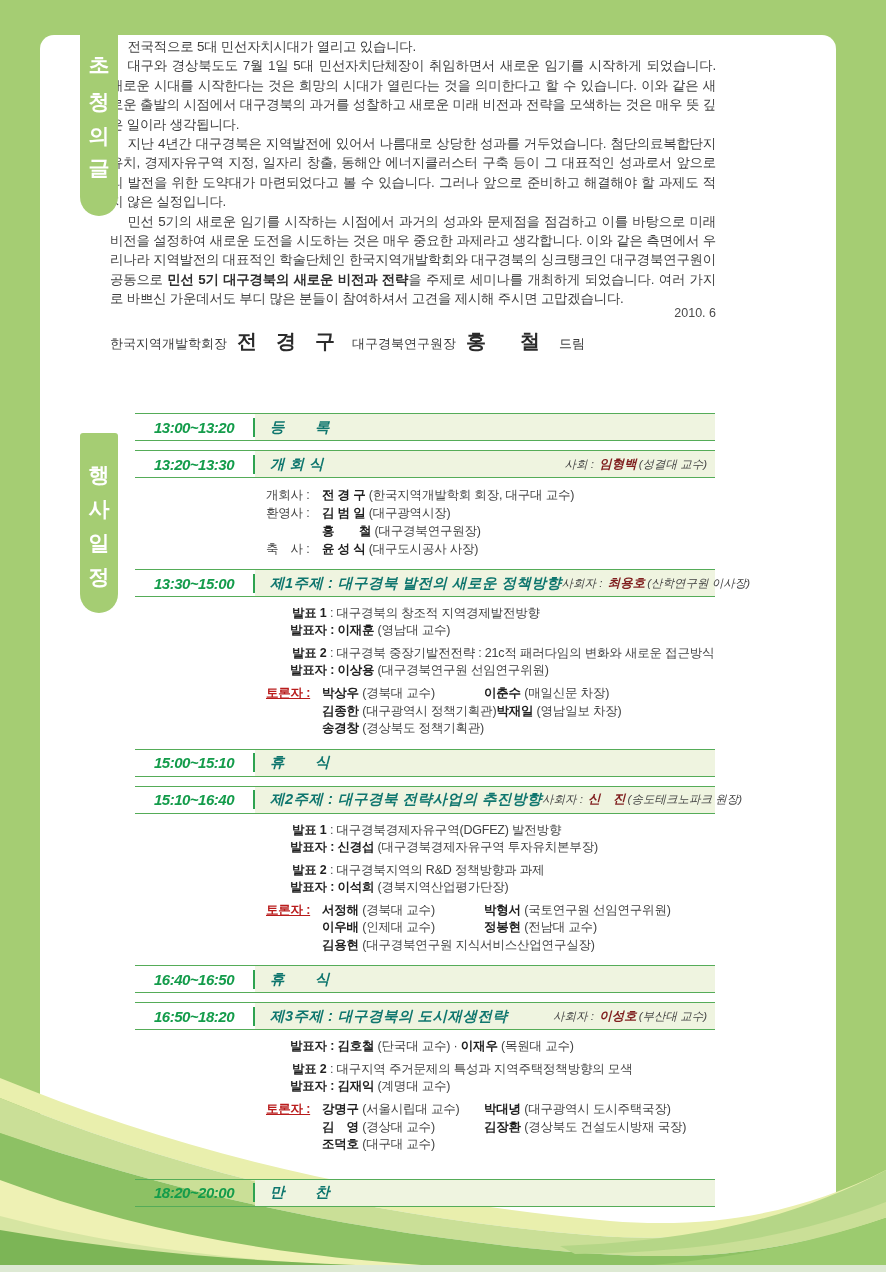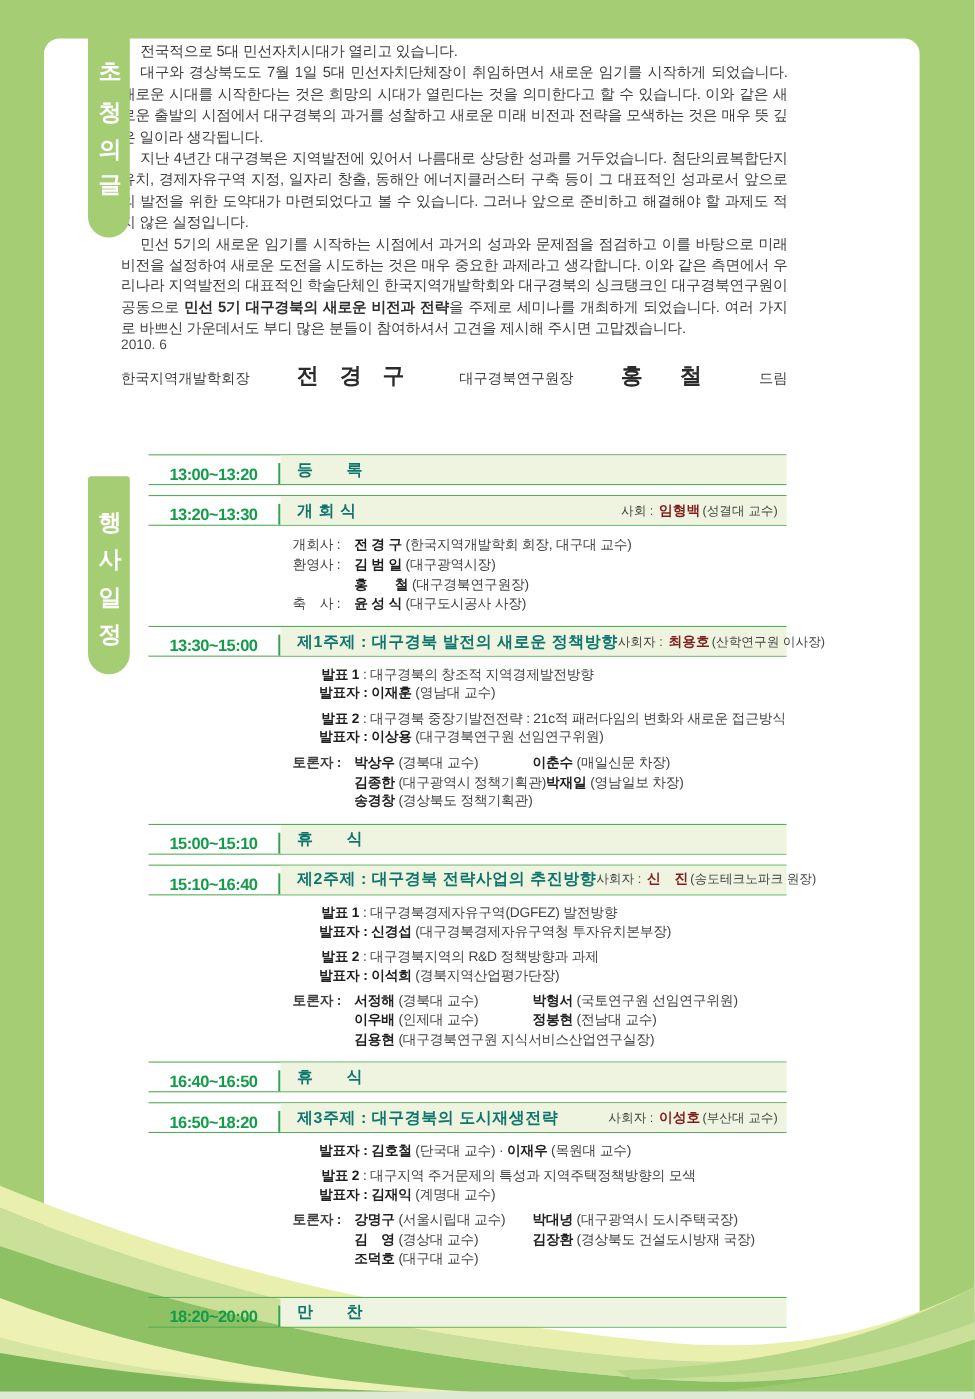--- a/index.html
+++ b/index.html
@@ -30,39 +30,39 @@
   }
   
   .letter{
     position:absolute;left:110px;top:37px;width:606px;z-index:3;
     font-size:13.4px;line-height:19.4px;color:#3f3f3f;text-align:justify;
     letter-spacing:-0.2px;
   }
   .letter p{margin:0;text-indent:1.3em;}
   .letter b{color:#2e2e2e;}
   .date-line{
-    position:absolute;left:110px;top:306px;width:606px;text-align:left;
+    position:absolute;left:110px;top:306px;width:606px;text-align:right;
     font-size:12.5px;color:#4a4a4a;z-index:3;
   }
   .sign-line{
     position:absolute;left:110px;top:328px;width:606px;z-index:3;
-    display:flex;justify-content:space-between;align-items:baseline;gap:10px;
+    display:flex;justify-content:flex-start;align-items:baseline;gap:10px;
     font-size:13px;color:#3c3c3c;white-space:nowrap;
   }
   .sign-name{
     font-family:"Liberation Serif","DejaVu Serif",serif;
     font-size:20px;font-weight:bold;letter-spacing:7px;color:#2b2b2b;
   }
   .sign-suffix{margin-left:2px;}
   
   .sched{position:absolute;left:135px;top:413px;width:580px;z-index:3;}
   .session{margin-bottom:9px;}
   .bar{
-    display:flex;align-items:flex-end;height:26px;
-    border-top:1.5px solid #55ac58;border-bottom:1.5px solid #55ac58;
+    display:flex;align-items:center;height:26px;
+    border-top:1.5px solid #55ac58;border-bottom:1.5px solid #55ac58;font-style:italic;
   }
   .time{
     width:118px;text-align:center;font-size:15px;font-weight:bold;
     color:#149c4b;letter-spacing:-0.5px;white-space:nowrap;
   }
   .tick{width:2px;height:19px;background:#2ea351;}
   .fill{
     flex:1;height:100%;background:#eff4e0;
     display:flex;align-items:center;justify-content:space-between;
     padding:0 8px 0 15px;min-width:0;
@@ -75,21 +75,21 @@
   }
   .speech{line-height:18px;white-space:nowrap;}
   .speech .role{display:inline-block;width:56px;}
   .speech .nm{color:#1f1f1f;}
   .talk{margin-bottom:6px;}
   .t1{line-height:17px;white-space:nowrap;margin-left:26px;}
   .t1 .tl{color:#1f1f1f;}
   .t2{margin-left:24px;line-height:17px;white-space:nowrap;}
   .t2 b{color:#1f1f1f;}
   .drow{line-height:17.5px;white-space:nowrap;}
-  .drow .role{display:inline-block;width:56px;font-weight:bold;color:#404040;}
+  .drow .role{display:inline-block;width:56px;font-weight:bold;color:#b91c1c;text-decoration:underline;}
   .dcol1{display:inline-block;min-width:162px;}
   .drow b{color:#1f1f1f;}
   .session-6 .sbody{padding-bottom:16px;}
 </style>
 </head>
 <body>
 
 <div class="card"></div>
 
 <svg class="deco" viewBox="0 0 886 270" preserveAspectRatio="none">
@@ -200,21 +200,21 @@
       <div class="time">15:10~16:40</div>
       <div class="tick"></div>
       <div class="fill">
         <div class="title">제2주제 : 대구경북 전략사업의 추진방향</div>
         <div class="host"><span>사회자 : </span><b class="hn">신　진</b><span>(송도테크노파크 원장)</span></div>
       </div>
     </div>
     <div class="sbody">
       <div class="talk">
         <div class="t1"><b class="tl">발표 1</b><span> : </span><span>대구경북경제자유구역(DGFEZ) 발전방향</span></div>
-        <div class="t2"><b>발표자 : </b><b>신경섭</b><span> (대구경북경제자유구역청 투자유치본부장)</span></div>
+        <div class="t2"><b>발표자 : </b><b>신경섭</b><span> (대구경북경제자유구역 투자유치본부장)</span></div>
       </div>
       <div class="talk">
         <div class="t1"><b class="tl">발표 2</b><span> : </span><span>대구경북지역의 R&amp;D 정책방향과 과제</span></div>
         <div class="t2"><b>발표자 : </b><b>이석희</b><span> (경북지역산업평가단장)</span></div>
       </div>
       <div class="debate">
         <div class="drow"><span class="role">토론자 : </span><span class="dcol1"><b>서정해</b><span> (경북대 교수)</span></span><span class="dcol2"><b>박형서</b><span> (국토연구원 선임연구위원)</span></span></div>
         <div class="drow"><span class="role"></span><span class="dcol1"><b>이우배</b><span> (인제대 교수)</span></span><span class="dcol2"><b>정봉현</b><span> (전남대 교수)</span></span></div>
         <div class="drow"><span class="role"></span><span class="dcol1"><b>김용현</b><span> (대구경북연구원 지식서비스산업연구실장)</span></span></div>
       </div>

